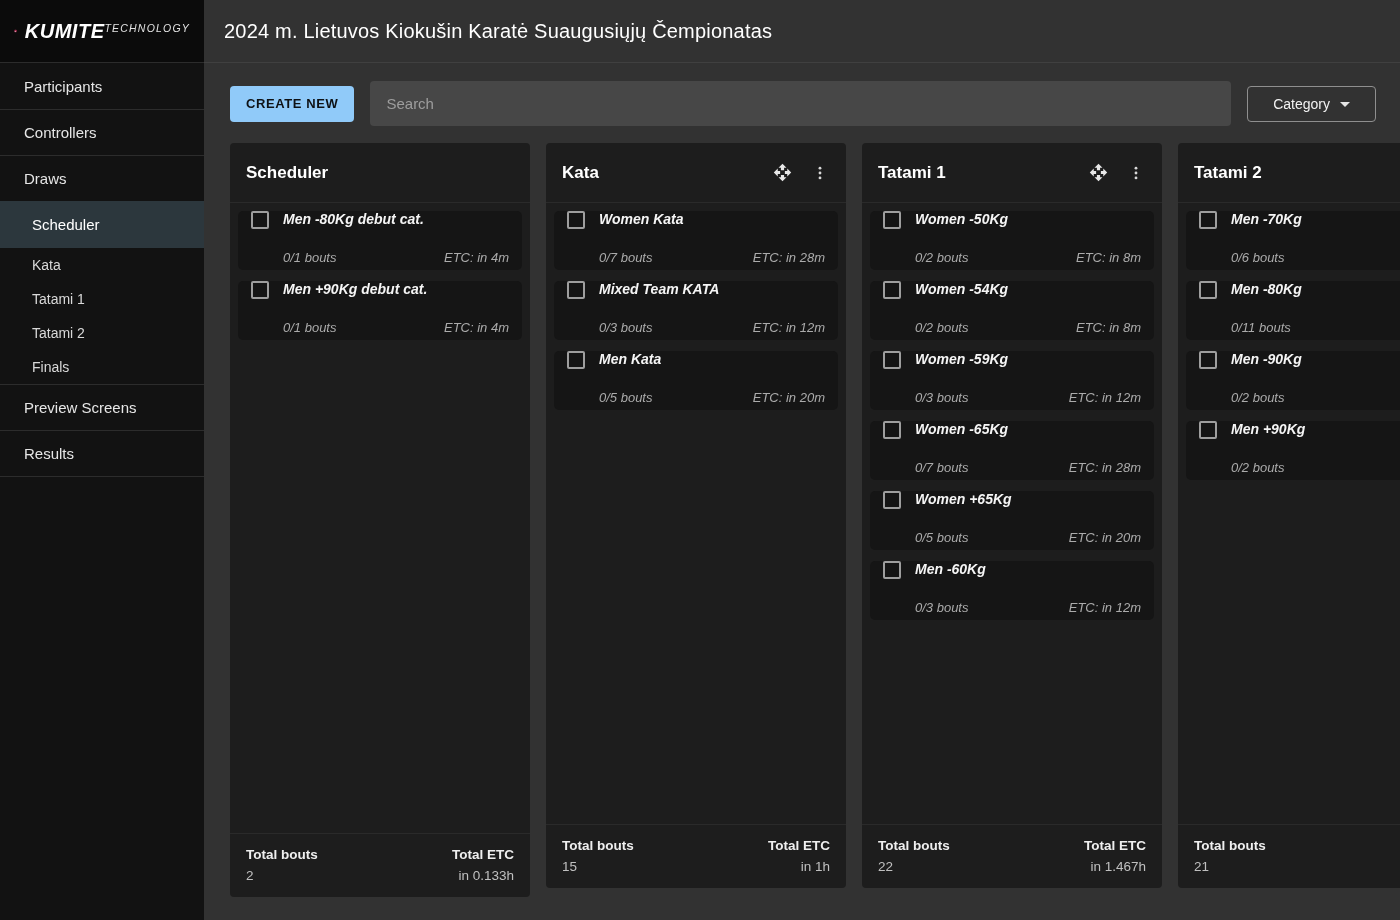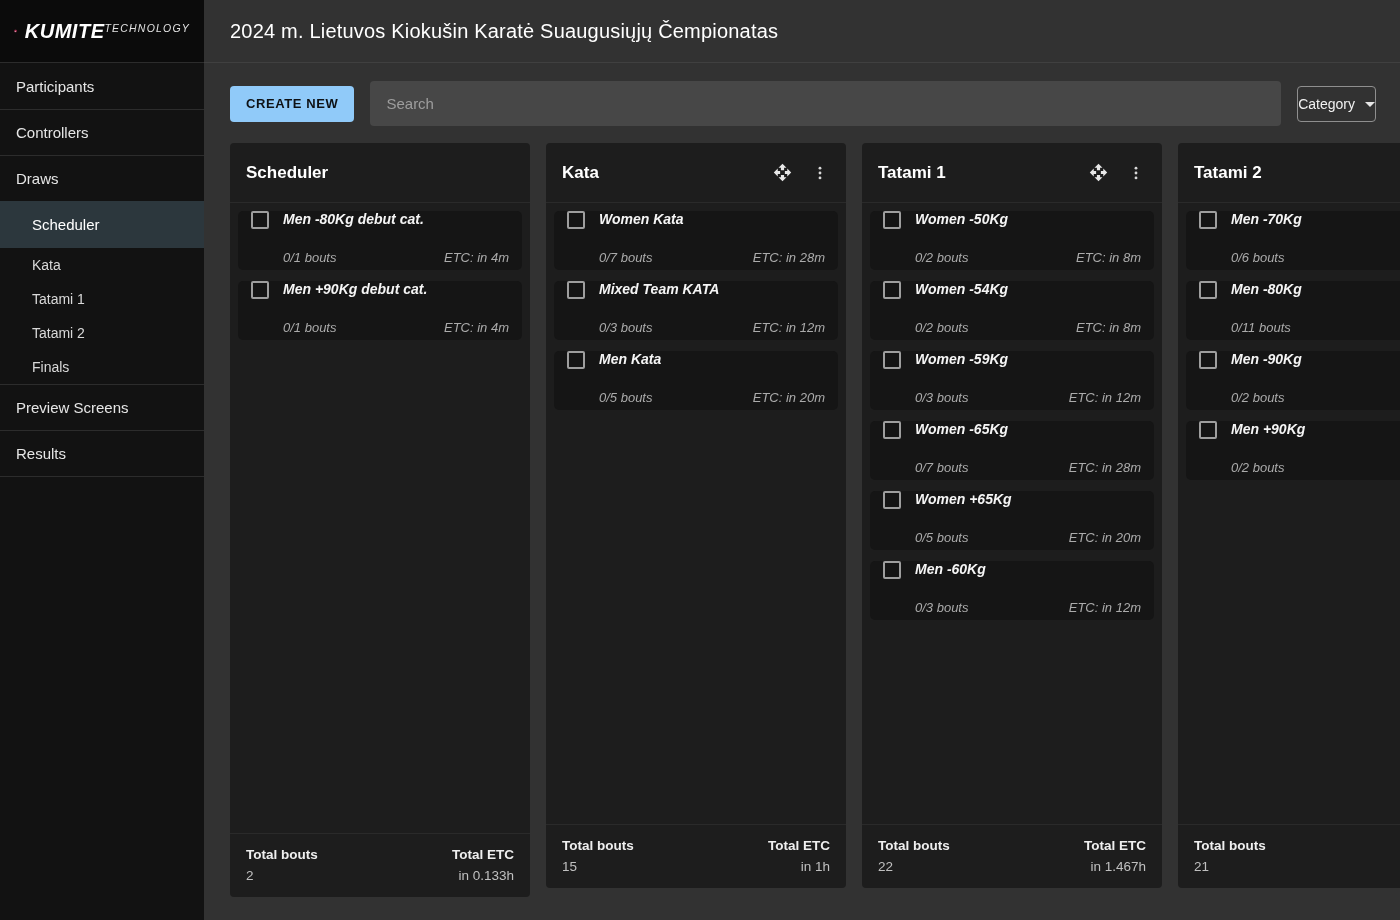--- a/index.html
+++ b/index.html
@@ -8,41 +8,41 @@
   body { display:flex; }
 
   
   .sidebar { width:204px; flex-shrink:0; background:#121212; height:920px; }
   .logo-area { height:63px; display:flex; align-items:center; padding:0 14px;
     background:#0b0b0b; border-bottom:1px solid #2c2c2c; gap:8px; }
   .logo-text { display:flex; flex-direction:row; line-height:1; }
   .brand-top { color:#fff; font-size:20px; font-weight:bold; font-style:italic; letter-spacing:0.5px; }
   .brand-bottom { color:#e3e3e3; font-size:10.5px; font-style:italic; letter-spacing:1.2px; margin-top:2px; }
   .nav-item { display:flex; align-items:center; color:#e6e6e6; font-size:15px;
-    height:46px; padding-left:16px; cursor:pointer; border-top:1px solid #2c2c2c; }
+    height:46px; padding-left:24px; cursor:pointer; border-top:1px solid #2c2c2c; }
   .nav-item:first-child { border-top:none; }
   .nav-sub { height:34px; padding-left:32px; font-size:14px; color:#d9d9d9; border-top:none; }
   .nav-sub.active { height:47px; background:#2c373d; color:#fff; font-size:15px; }
   .nav-bottom-line { border-top:1px solid #2c2c2c; }
 
   
   .main { flex:1; display:flex; flex-direction:column; background:#323232; overflow:hidden; }
-  .header { height:63px; flex-shrink:0; display:flex; align-items:center; padding:0 26px;
+  .header { height:63px; flex-shrink:0; display:flex; align-items:center; padding:0 20px;
     border-bottom:1px solid #404040; }
   .page-title { color:#ffffff; font-size:20px; font-weight:400; letter-spacing:0.2px; }
 
   .toolbar { display:flex; align-items:center; margin:18px 24px 0 26px; height:45px; flex-shrink:0; }
   .btn-create { background:#90caf9; color:#0e1216; border:none; border-radius:4px;
     height:36px; padding:0 16px; font-size:13px; font-weight:bold; letter-spacing:0.6px;
     cursor:pointer; font-family:inherit; }
   .search-box { flex:1; margin:0 16px; height:45px; background:#474747; border:none;
     border-radius:4px; color:#e8e8e8; font-size:15px; padding:0 16px; font-family:inherit; outline:none; }
   .search-box::placeholder { color:#9d9d9d; }
   .btn-category { background:transparent; border:1px solid #8f8f8f; border-radius:4px;
-    height:36px; padding:0 0; color:#f2f2f2; font-size:14px; display:flex;
+    height:36px; padding:0 25px; color:#f2f2f2; font-size:14px; display:flex;
     align-items:center; gap:10px; cursor:pointer; font-family:inherit; }
   .caret { display:inline-block; width:0; height:0; border-left:5px solid transparent;
     border-right:5px solid transparent; border-top:5px solid #e6e6e6; margin-top:2px; }
 
   
   .board { display:flex; gap:16px; padding:17px 0 0 26px; overflow:hidden; flex:1; }
   .col { width:300px; flex-shrink:0; background:#1d1d1d; border-radius:4px;
     display:flex; flex-direction:column; height:745px; }
   .col.tall { height:754px; }
   .col-header { height:60px; flex-shrink:0; display:flex; align-items:center;

